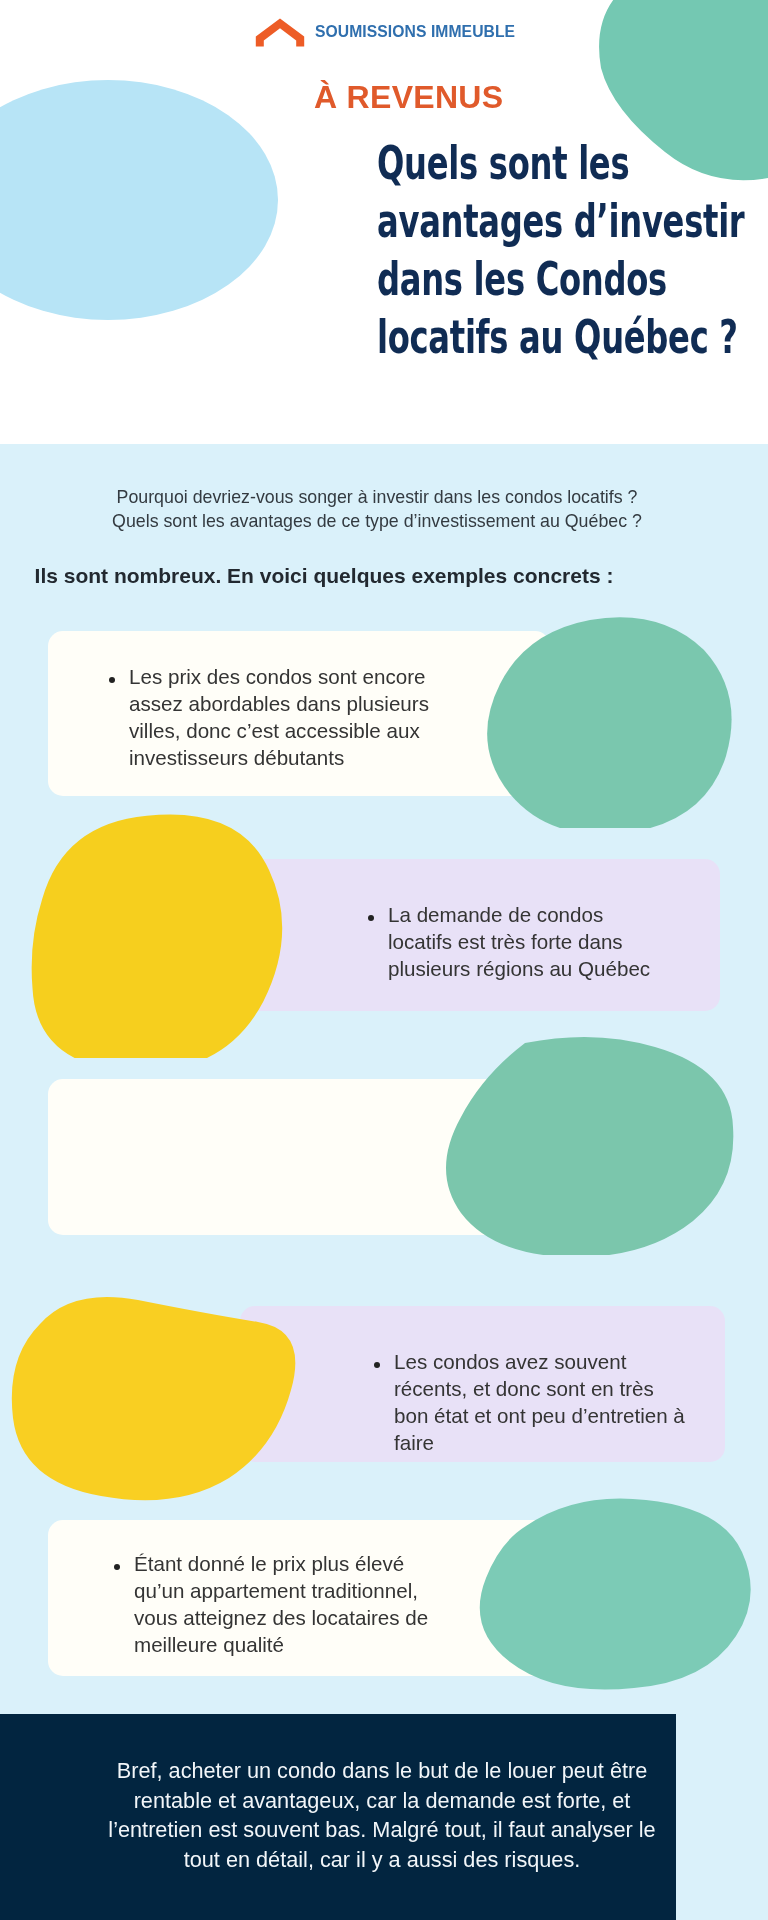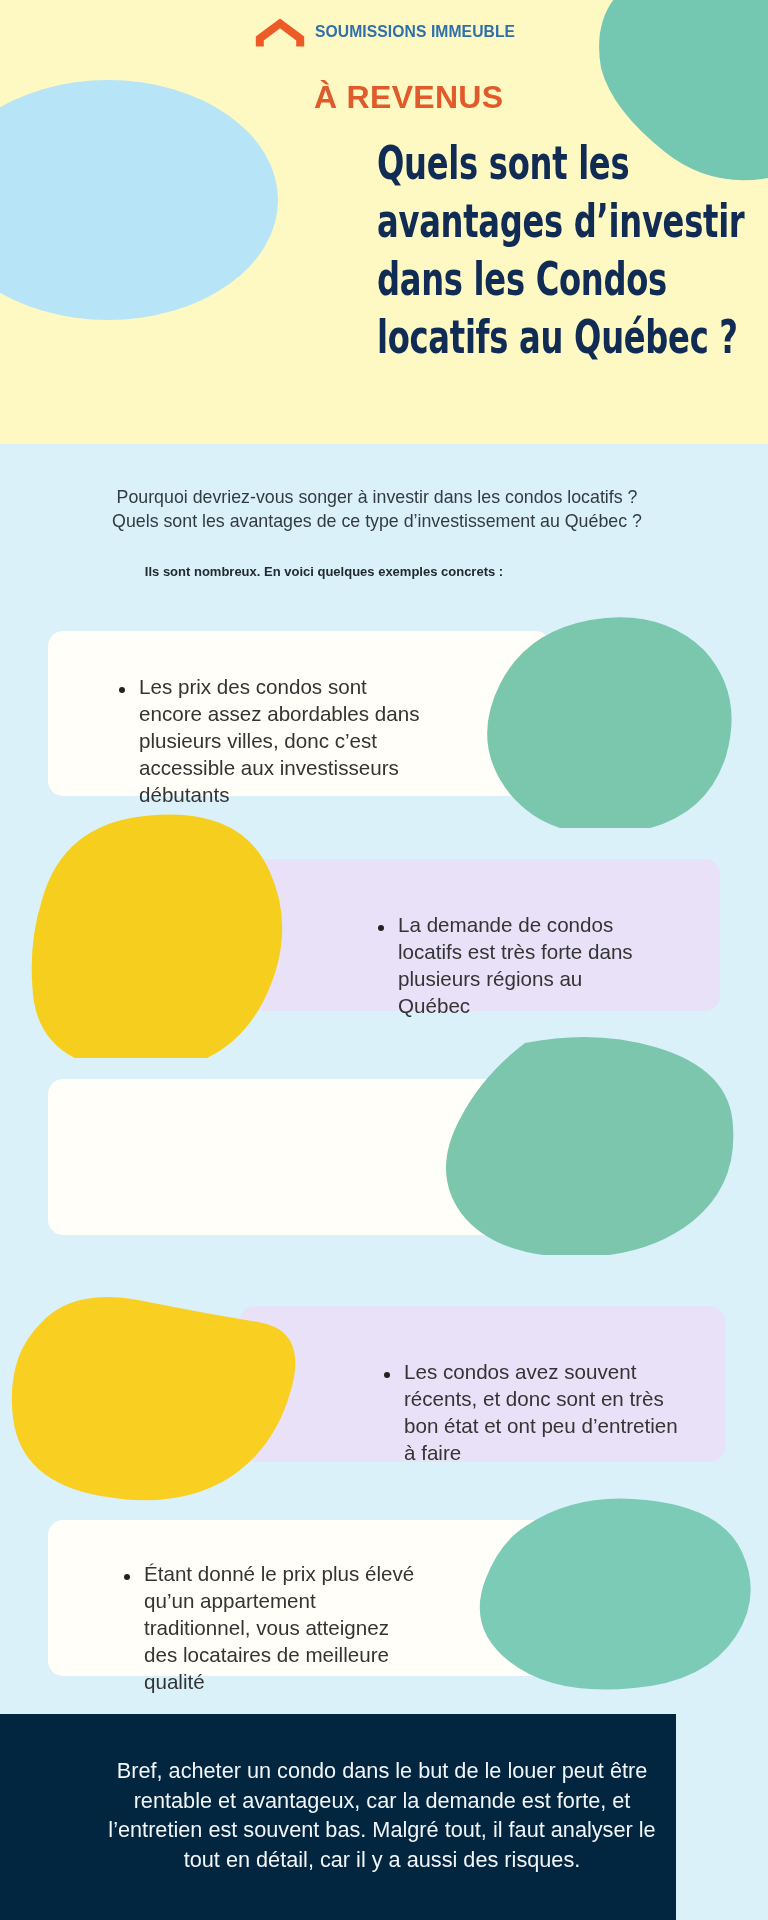--- a/index.html
+++ b/index.html
@@ -1,37 +1,37 @@
 <!DOCTYPE html>
 <html><head>
 <meta charset="utf-8">
 <title>Infographie</title>
 <style>
   html,body{margin:0;padding:0;}
   body{width:768px;height:1920px;overflow:hidden;background:#daf1fa;
        font-family:"Liberation Sans",sans-serif;}
   .page{position:relative;width:768px;height:1920px;overflow:hidden;background:#daf1fa;}
-  .hero{position:absolute;left:0;top:0;width:768px;height:444px;background:#fef9c3;overflow:hidden;}
+  .hero{position:absolute;left:0;top:0;width:768px;height:444px;background:#ffffff;overflow:hidden;}
   .abs{position:absolute;}
   .logo{position:absolute;left:255px;top:8px;width:270px;height:66px;}
   .brand1{position:absolute;left:60px;top:15px;font-size:15.7px;font-weight:bold;color:#2f6fae;
           letter-spacing:.07px;white-space:nowrap;}
   .brand2{position:absolute;left:59px;top:30px;font-size:32px;font-weight:bold;color:#e05a2b;
           letter-spacing:.3px;white-space:nowrap;line-height:38px;margin-top:40px;}
   .title{position:absolute;left:377px;top:134px;width:480px;
          font-family:"DejaVu Sans Condensed","DejaVu Sans",sans-serif;
          font-weight:bold;font-size:47px;line-height:58px;color:#102c54;letter-spacing:-0.4px;
          transform:scaleX(0.762);transform-origin:0 0;white-space:pre;}
   .intro{position:absolute;left:-7px;top:486px;width:768px;text-align:center;color:#333a40;
          font-size:17.8px;line-height:23.8px;}
   .intro2{position:absolute;left:0;top:564px;width:648px;text-align:center;color:#222930;
-          font-weight:bold;font-size:13px;}
+          font-weight:bold;font-size:21px;}
   .card{position:absolute;border-radius:15px;}
   .cardtxt{position:absolute;color:#343434;font-size:20.6px;line-height:27px;}
-  .cardtxt ul{margin:16px;padding:0;list-style:none;}
+  .cardtxt ul{margin:6px;padding:0;list-style:none;}
   .cardtxt li{position:relative;padding-left:21px;}
   .cardtxt li:before{content:"";position:absolute;left:1px;top:14px;width:6px;height:6px;
     border-radius:50%;background:#222;}
   .ill{position:absolute;}
   .footer{position:absolute;left:0;top:1714px;width:676px;height:206px;background:#022540;}
   .footer p{margin:0;position:absolute;left:-2px;top:42px;width:768px;text-align:center;
             color:#f2f6f9;font-size:21.7px;line-height:29.5px;white-space:pre-line;}
   ul{margin:0;padding:0 0 0 22px;}
   li{margin:0;}
 </style>

